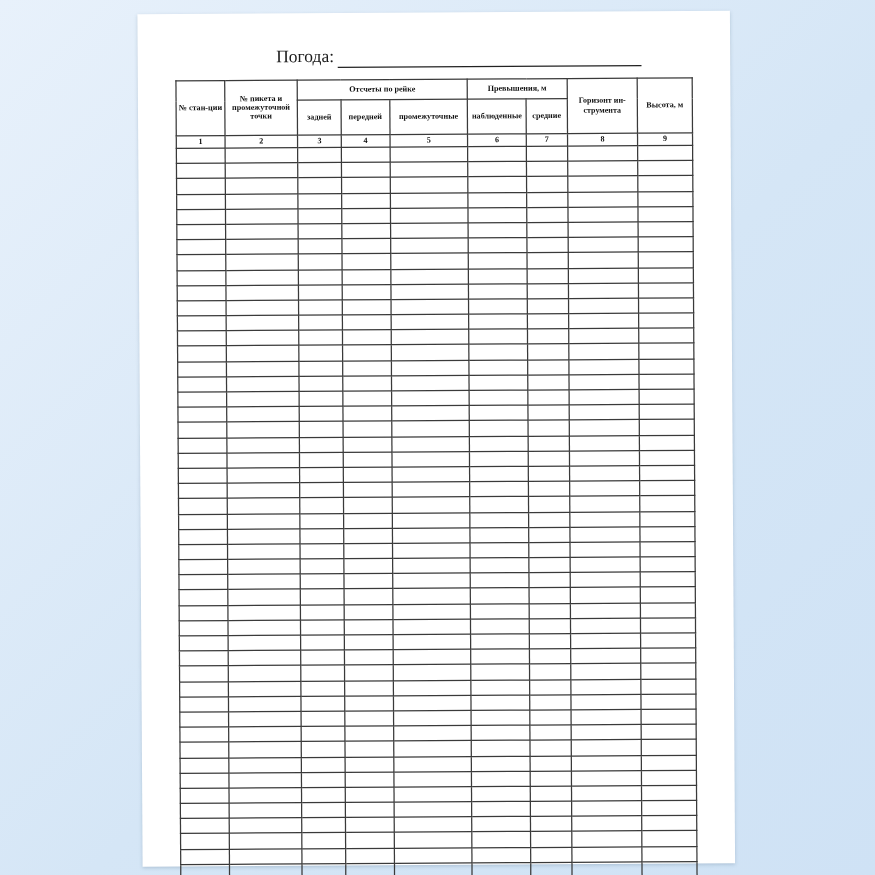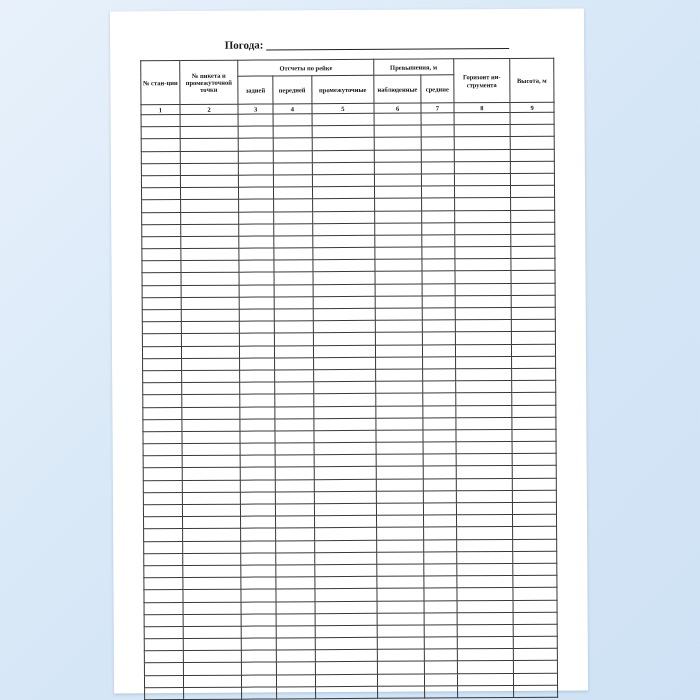--- a/index.html
+++ b/index.html
@@ -38,23 +38,23 @@
   .weather-line {
     display: flex;
     align-items: flex-end;
     justify-content: center;
     font-size: 9px;
     color: #1b1b1b;
     margin-bottom: 9px;
     padding-left: 40px;
   }
   .weather-label {
-    font-weight: bold;
+    font-weight: normal;
     white-space: nowrap;
-    font-size: 11px;
+    font-size: 14px;
   }
   .weather-rule {
     flex: 0 0 243px;
     border-bottom: 1px solid #222;
     height: 10px;
     margin-left: 3px;
   }
   table.journal {
     border-collapse: collapse;
     width: 414px;

